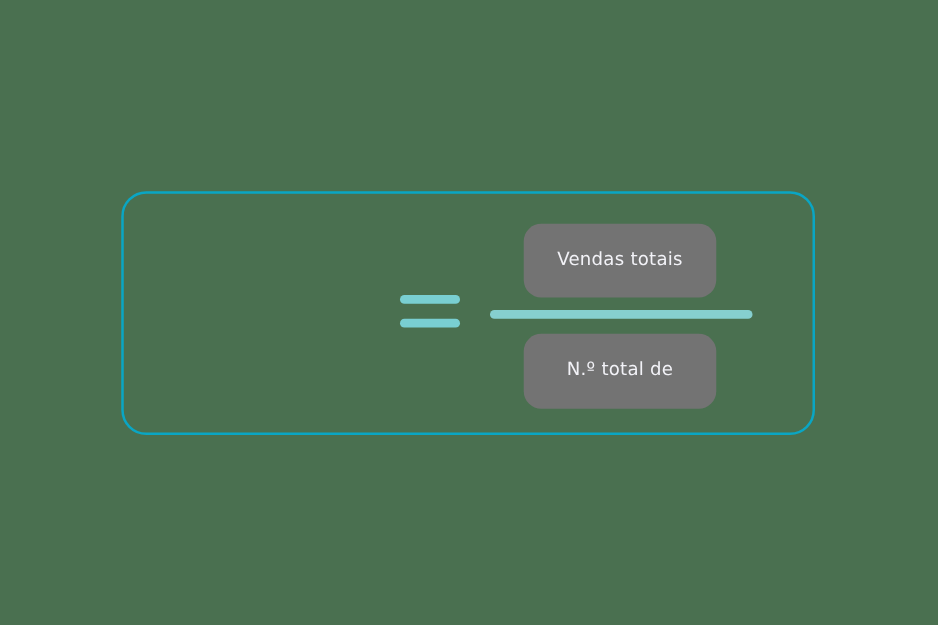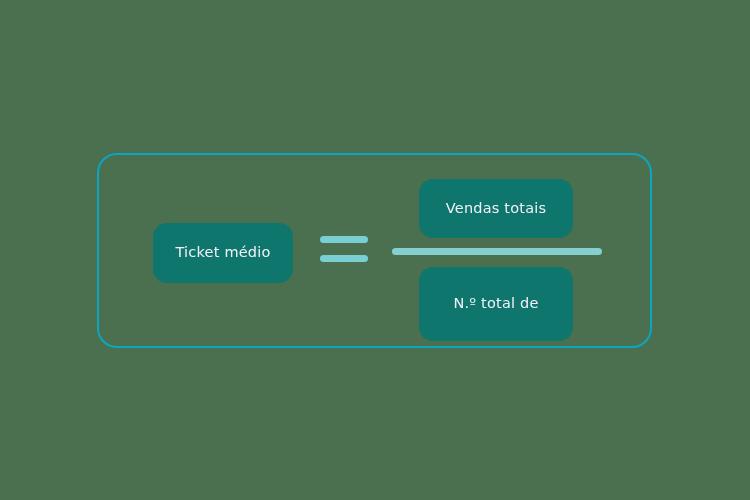--- a/index.html
+++ b/index.html
@@ -29,21 +29,21 @@
     height: 195px;
     box-sizing: border-box;
     border: 2px solid #0aa6c4;
     border-radius: 20px;
   }
 
   
   .term-box {
     position: absolute;
     box-sizing: border-box;
-    background: #0f766e;
+    background: #737373;
     border-radius: 14px;
     display: flex;
     align-items: center;
     justify-content: center;
     text-align: center;
     color: #f2f2f7;
     font-size: 14.5px;
     line-height: 1.45;
     letter-spacing: 0.2px;
     padding: 4px 12px;
@@ -60,21 +60,21 @@
     left: 417px;
     top: 177px;
     width: 154px;
     height: 59px;
   }
 
   .term-denominator {
     left: 417px;
     top: 265px;
     width: 154px;
-    height: 74px;
+    height: 60px;
   }
 
   
   .equals-sign {
     position: absolute;
     left: 318px;
     top: 234px;
     width: 48px;
     height: 26px;
   }
@@ -102,23 +102,20 @@
 
   .line-break { display: block; }
 </style>
 </head>
 <body>
 
 <div id="stage">
 
   <div class="formula-frame">
 
-    <div class="term-box term-result" style="left:54px; top:68px;">
-      <span>Ticket médio</span>
-    </div>
 
     <div class="equals-sign" style="left:221px; top:81px;">
       <div class="equals-bar equals-bar-top"></div>
       <div class="equals-bar equals-bar-bottom"></div>
     </div>
 
     <div class="term-box term-numerator" style="left:320px; top:24px;">
       <span>Vendas totais</span>
     </div>
 

